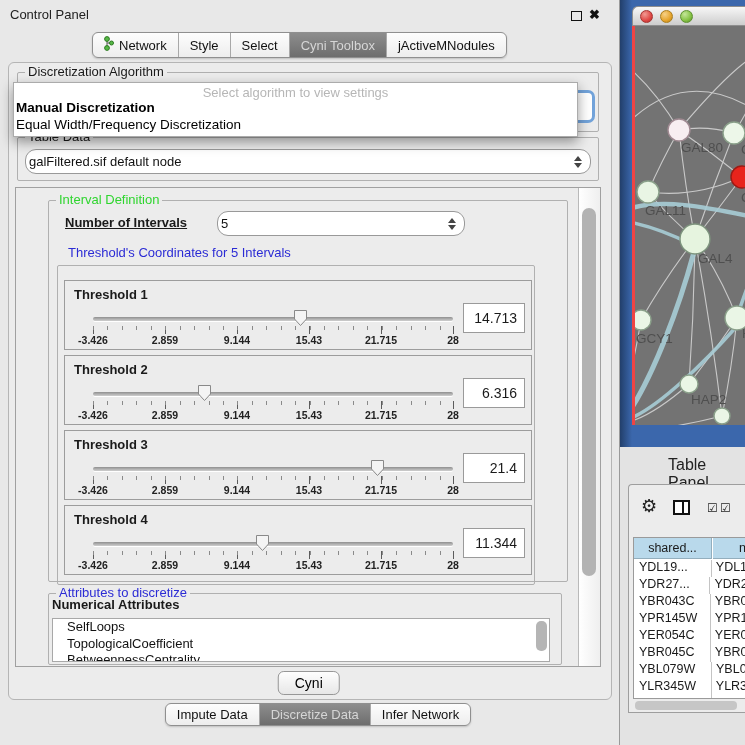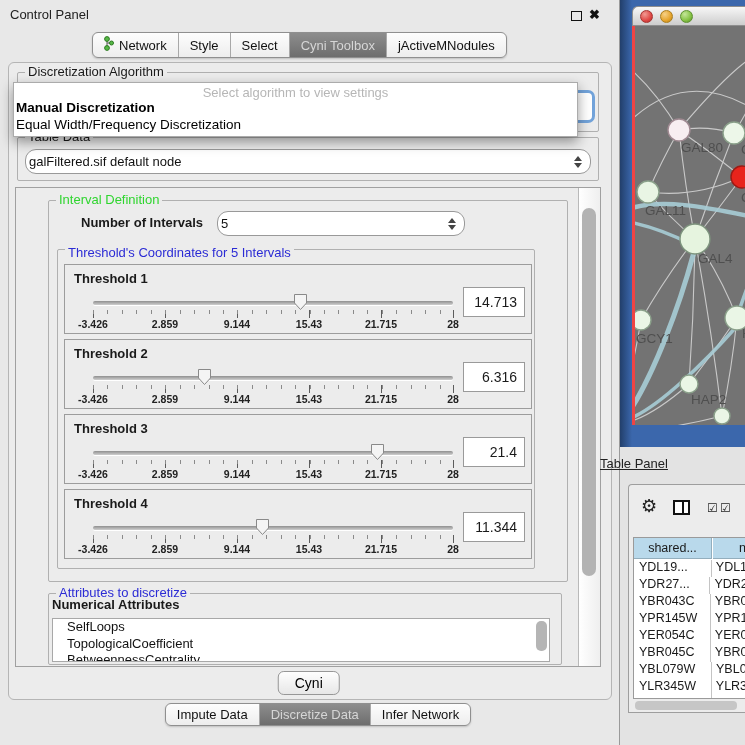--- a/index.html
+++ b/index.html
@@ -82,21 +82,21 @@
   #desktop { left:620px; top:0; width:125px; height:447px; background:#3b67ac; }
   #desktop-strip { left:620px; top:0; width:12px; height:447px; background:linear-gradient(90deg,#223f6b,#3b67ac); }
   #net-titlebar { left:632px; top:6px; width:113px; height:20px; border-top-left-radius:6px;
                   background:linear-gradient(#f7f7f7,#cdcdcd); border:1px solid #8e8e8e; border-right:none;
                   display:flex; align-items:center; gap:7px; padding-left:7px; }
   .tl { width:13px; height:13px; border-radius:50%; }
   #net-canvas { left:632px; top:26px; width:113px; height:399px; background:#737373; overflow:hidden;
                 border-left:3px solid #ef4444; }
 
   #table-section { left:620px; top:447px; width:125px; height:298px; background:#e3e3e3; }
-  #tp-title { left:600px; top:456px; font-size:13px; color:#222;text-decoration:underline; }
+  #tp-title { left:668px; top:456px; font-size:16px; color:#222; }
   #tp-window { left:628px; top:484px; width:117px; height:229px; background:#ececec;
                border:1px solid #9e9e9e; border-right:none; border-top-left-radius:4px; }
   .gear { position:absolute; left:12px; top:10px; font-size:18px; color:#222; }
   .split-icon { position:absolute; left:44px; top:15px; width:17px; height:15px; border:2px solid #111; background:#fff; }
   .split-icon i { position:absolute; left:50%; top:0; width:2px; height:100%; background:#111; }
   .cb { position:absolute; top:16px; font-size:12px; color:#222; }
   #tp-table { position:absolute; left:4px; top:52px; width:113px; height:162px; background:#fff;
               border:1px solid #9a9a9a; border-right:none; overflow:hidden; }
   .hdr { position:absolute; left:0; top:0; height:21px; background:#b9d9eb; border-bottom:1px solid #93aebd;
          font-size:12.5px; display:flex; align-items:center; }
@@ -160,31 +160,31 @@
     </div>
 
     <div id="scrollwrap" class="abs" style="left:6px; top:124px;">
       <div class="vtrack">
         <div class="vthumb"></div>
       </div>
 
       <div class="abs gtitle g-green" style="left:40px; top:4px;">Interval Definition</div>
       <div class="abs group" style="left:32px; top:12px; width:520px; height:382px;">
 
-        <div class="abs" style="left:32px; top:14px; font-weight:bold;">Number of Intervals</div>
+        <div class="abs" style="left:16px; top:14px; font-weight:bold;text-decoration:underline;">Number of Intervals</div>
         <div class="abs combo" style="left:168px; top:10px; width:248px; height:25px;">
           <span>5</span>
           <span class="stepper">
               <i class="up"></i>
               <i class="dn"></i>
             </span>
         </div>
 
         <div class="abs gtitle g-blue" style="left:16px; top:44px; background:#ececec;">Threshold's Coordinates for 5 Intervals</div>
-        <div class="abs group" style="left:8px; top:48px; width:478px; height:320px;">
+        <div class="abs group" style="left:8px; top:64px; width:478px; height:320px;">
 
           <div class="thr-panel" style="top:14px;">
             <div class="thr-label">Threshold 1</div>
             <div class="track"></div>
             <div class="ticks-major"></div>
             <div class="ticks-minor"></div>
             <span class="tick-lab" style="left:3px;">-3.426</span>
             <span class="tick-lab" style="left:75px;">2.859</span>
             <span class="tick-lab" style="left:147px;">9.144</span>
             <span class="tick-lab" style="left:219px;">15.43</span>

